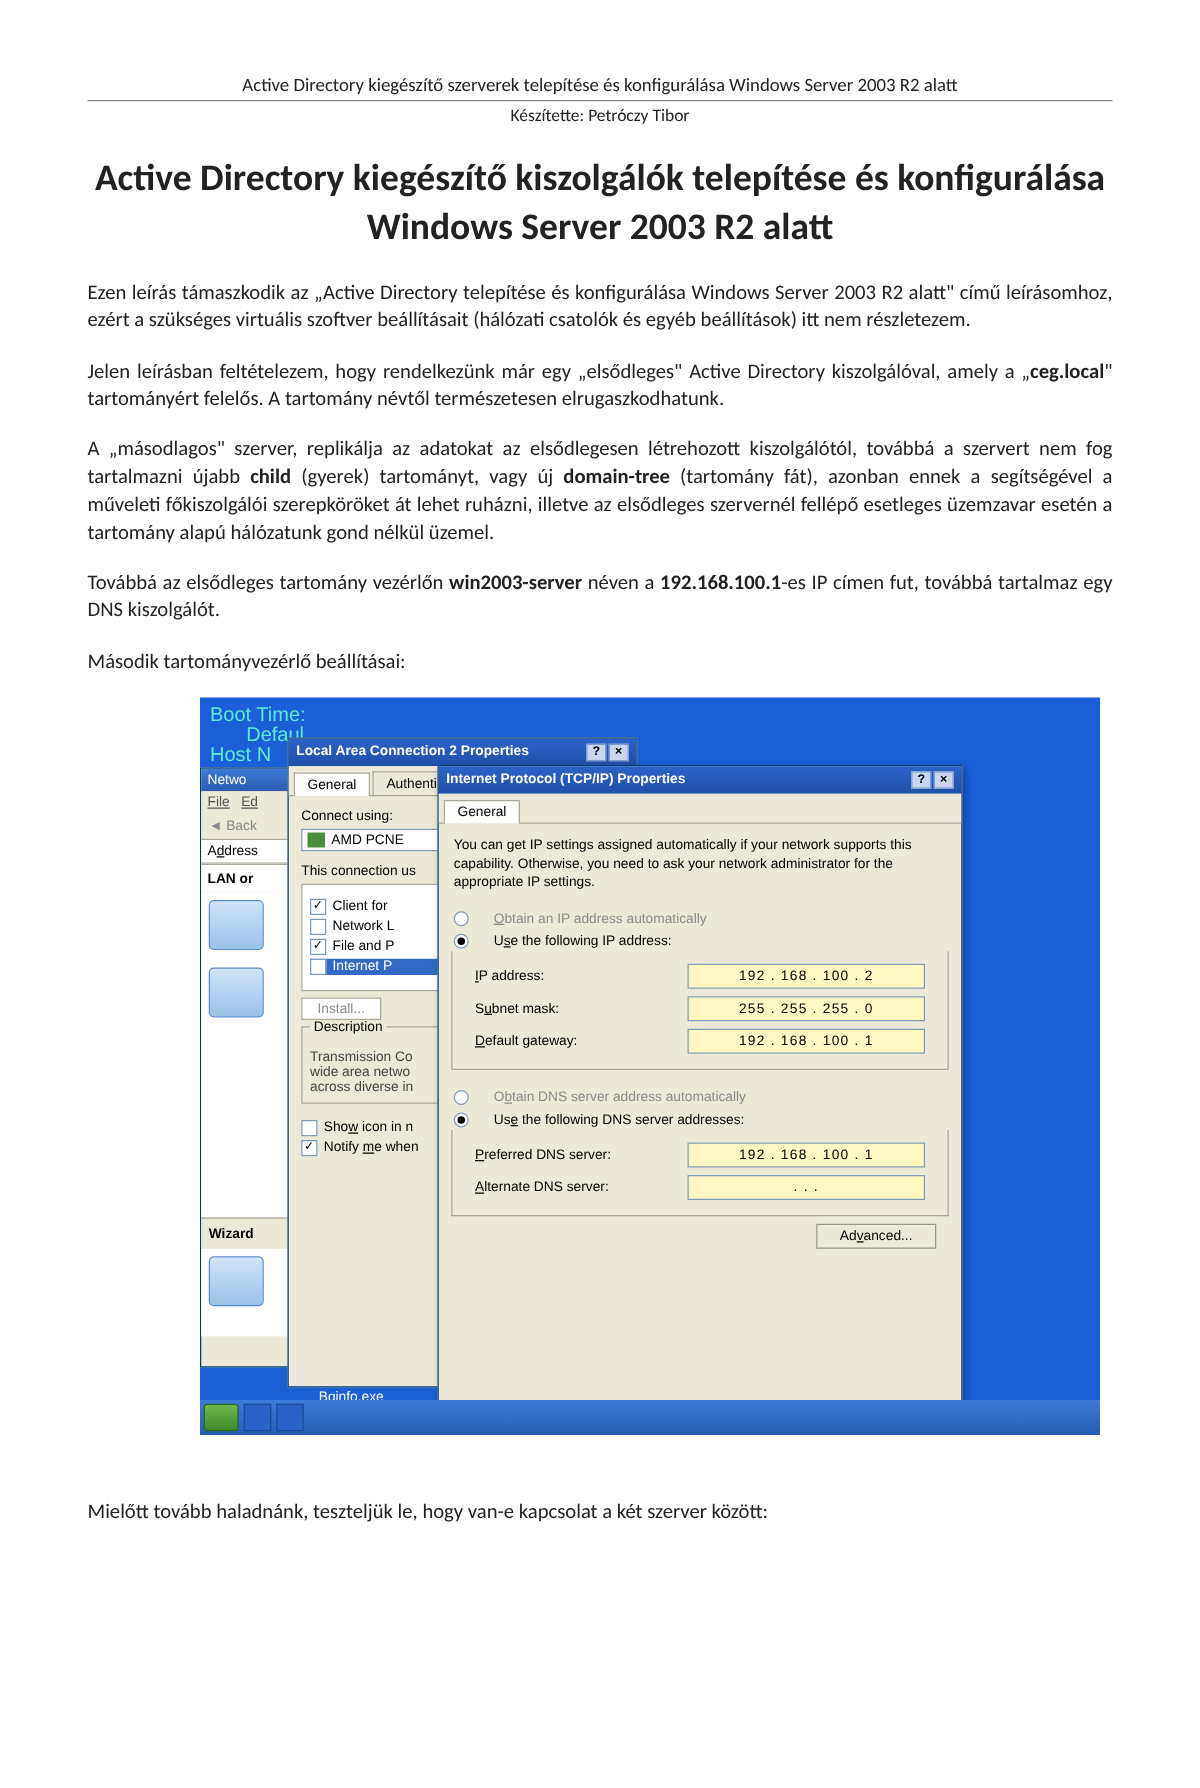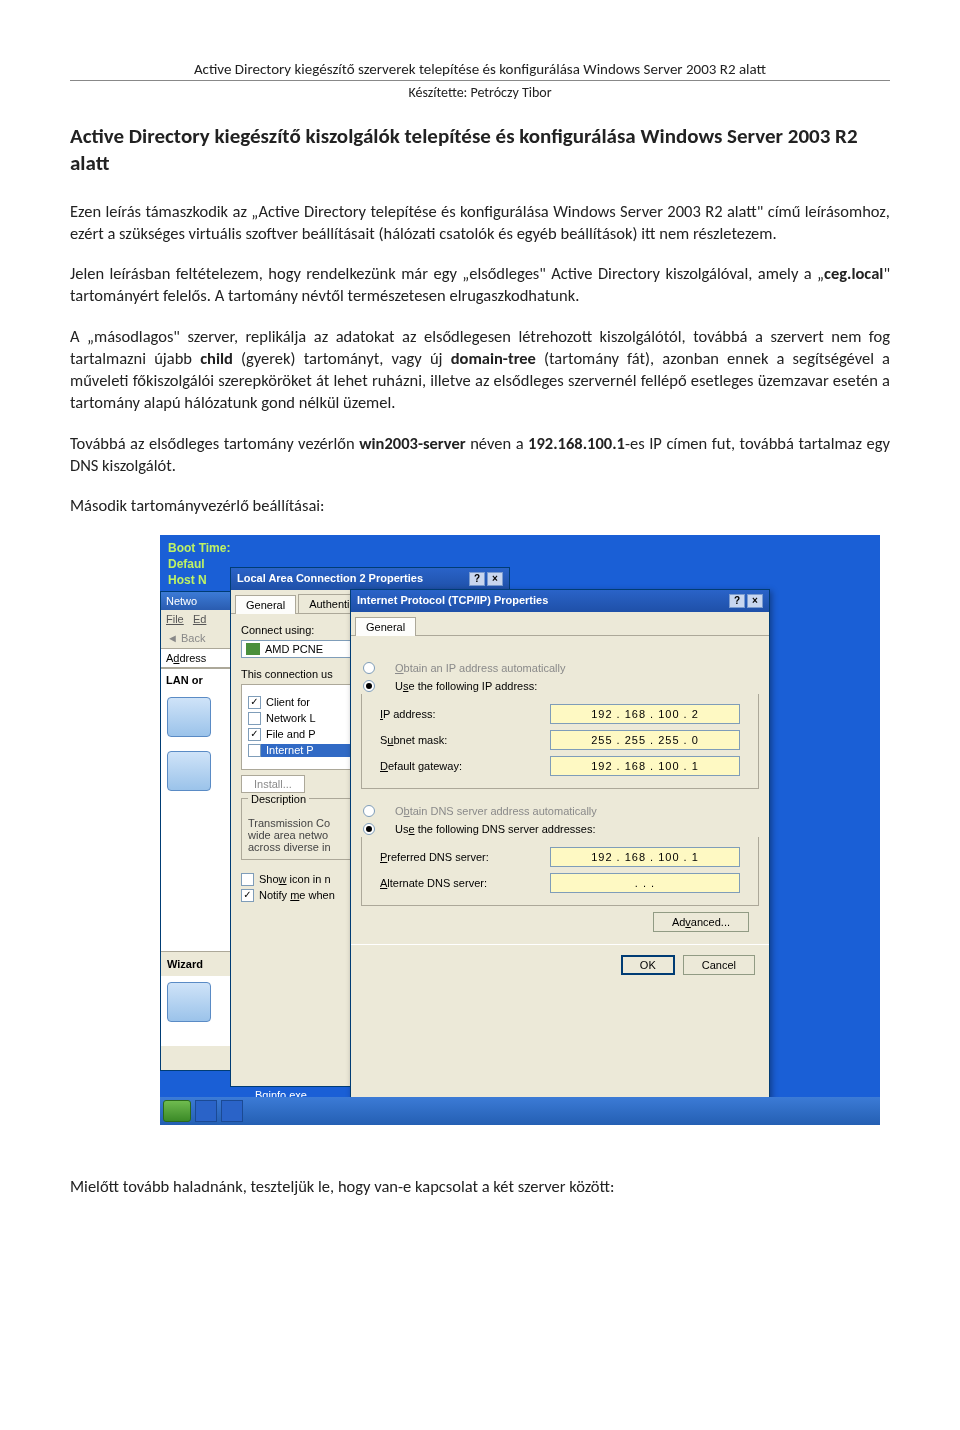--- a/index.html
+++ b/index.html
@@ -1,33 +1,33 @@
 <!DOCTYPE html>
 <html><head>
 <meta charset="utf-8">
 <style>
   * { box-sizing: border-box; }
   body { margin: 0; font-family: "Segoe UI", Calibri, Arial, sans-serif; background: #fff; color: #222; width: 960px; }
   .page { padding: 60px 70px 40px 70px; }
   .page-header { text-align: center; font-size: 15px; margin-bottom: 3px; width: 100%; border-bottom: 1px solid #888; padding-bottom: 2px;}
   .page-subheader { text-align: center; font-size: 14px; margin-bottom: 22px; }
-  h1.title { text-align: left; font-size: 21px; font-weight: bold; margin: 10px 0 22px 0; line-height: 1.3; }
+  h1.title { text-align: center; font-size: 30px; font-weight: bold; margin: 10px 0 22px 0; line-height: 1.3; }
   p.body { font-size: 16.5px; line-height: 1.35; text-align: justify; margin: 0 0 18px 0; }
   p.body.nojust{text-align:left;}
   .b { font-weight: bold; }
 
   
   .shot {
     width: 720px; height: 590px; margin: 8px 0 50px 90px; position: relative;
     background: #1a5fd6; font-family: Tahoma, "MS Sans Serif", sans-serif; font-size: 11px; color: #000;
     overflow: hidden;
   }
   .shot * { font-family: Tahoma, "MS Sans Serif", sans-serif; }
-  .desktop-text { position:absolute; left:8px; color:#bef264; font-weight:bold; font-size:12px; }
-  .dt1{top:6px;} .dt2{top:22px;} .dt3{top:38px;}
+  .desktop-text { position:absolute; left:8px; color:#5eead4; font-weight:normal; font-size:16px; }
+  .dt1{top:6px;} .dt2{top:22px;margin-left:29px;} .dt3{top:38px;}
 
   
   .win-explorer { position:absolute; left:0; top:56px; width:120px; height:480px; background:#ece9d8; border:1px solid #003c74; }
   .we-title{background:linear-gradient(#3c7bd6,#2a5cb0);color:#fff;font-size:11px;padding:3px 5px;}
   .we-menu{background:#ece9d8;font-size:11px;padding:3px 5px;color:#555;}
   .we-back{background:#ece9d8;padding:4px 6px;color:#888;font-size:11px;}
   .we-addr{background:#fff;border-top:1px solid #aca899;border-bottom:1px solid #aca899;padding:3px 5px;font-size:11px;}
   .we-lan{background:#fff;padding:5px 5px;font-weight:bold;border-top:1px solid #aca899;}
   .we-body{background:#fff;height:260px;padding:6px;}
   .cp-ico{width:44px;height:40px;background:linear-gradient(#cfe3f8,#9bc3ea);border:1px solid #5a8bc5;border-radius:4px;margin-bottom:14px;}
@@ -188,20 +188,21 @@
         <span>Internet Protocol (TCP/IP) Properties</span>
         <span class="wbtns">
           <span class="wbtn">?</span>
           <span class="wbtn">×</span>
         </span>
       </div>
       <div class="tabs">
         <div class="tab active">General</div>
       </div>
       <div class="panel">
+        <div class="tcp-desc">You can get IP settings assigned automatically if your network supports this capability. Otherwise, you need to ask your network administrator for the appropriate IP settings.</div>
         <div style="height:10px"></div>
 
         <div class="radio-row disabled">
           <span class="radio"></span>
           <span><span class="u">O</span>btain an IP address automatically</span>
         </div>
         <div class="radio-row">
           <span class="radio">
               <span class="dot"></span>
             </span>
@@ -237,24 +238,20 @@
             <div class="ip-input">192 . 168 . 100 .   1</div>
             <div class="ip-label"><span class="u">A</span>lternate DNS server:</div>
             <div class="ip-input">   .       .       .   </div>
           </div>
         </div>
 
         <div class="tcp-adv-row">
           <button class="btn2">Ad<span class="u">v</span>anced...</button>
         </div>
       </div>
-      <div class="tcp-footer">
-        <button class="btn2 default">OK</button>
-        <button class="btn2">Cancel</button>
-      </div>
     </div>
 
     <div class="segtxt">Bginfo.exe</div>
 
     <div class="taskbar">
       <div class="startbtn"></div>
       <div class="tb-item"></div>
       <div class="tb-item"></div>
     </div>
   </div>

